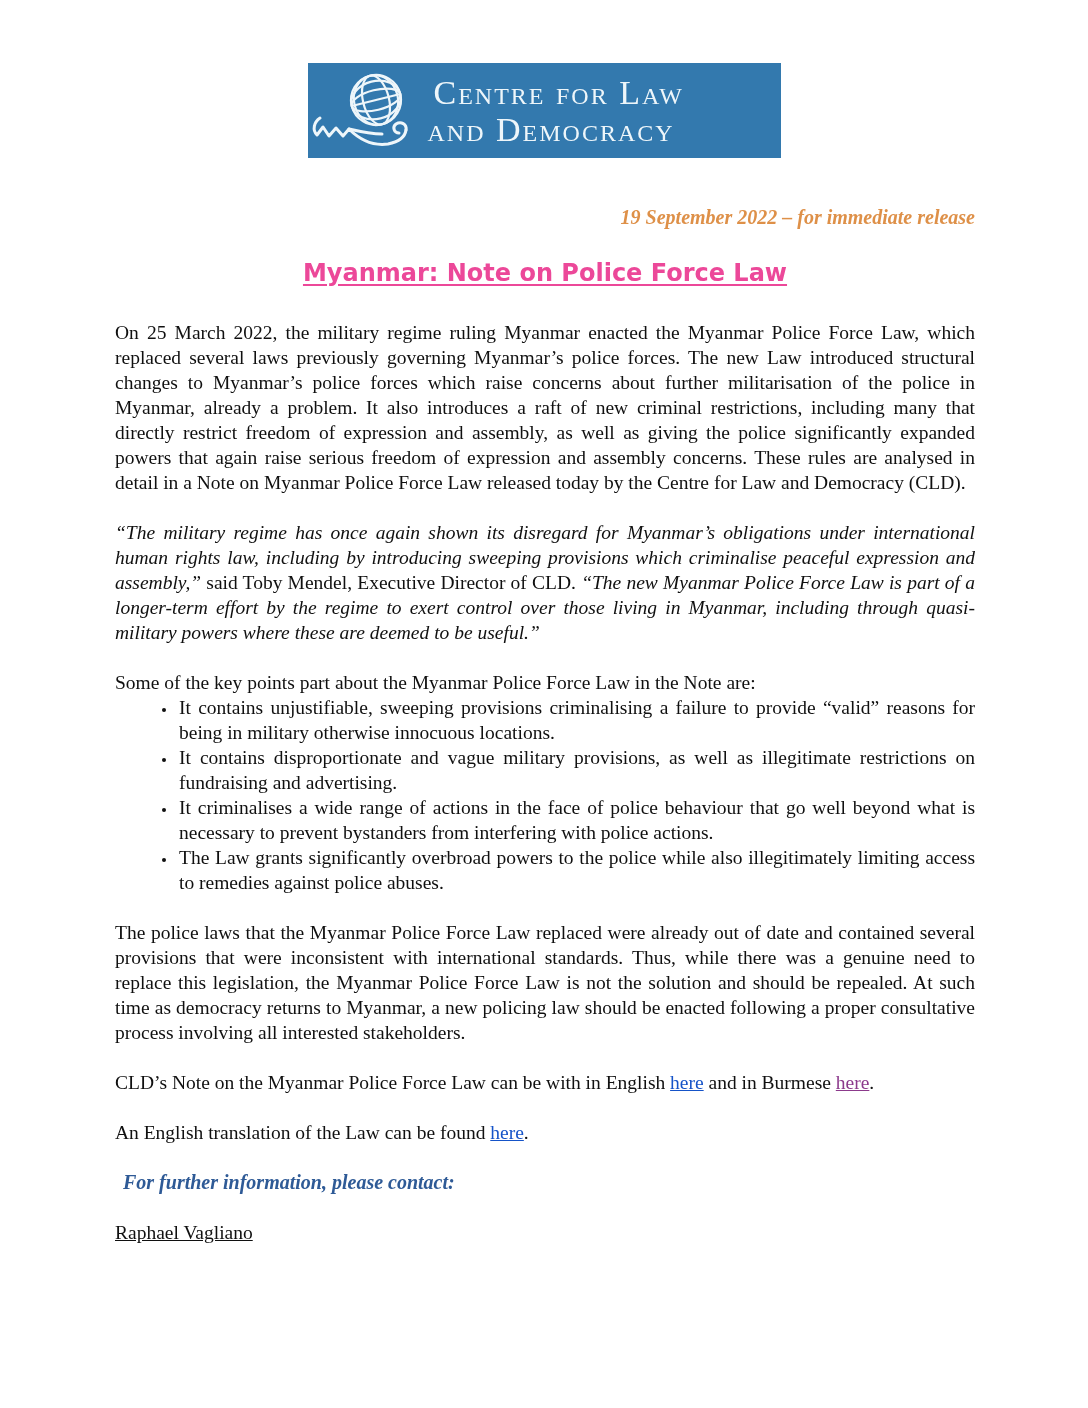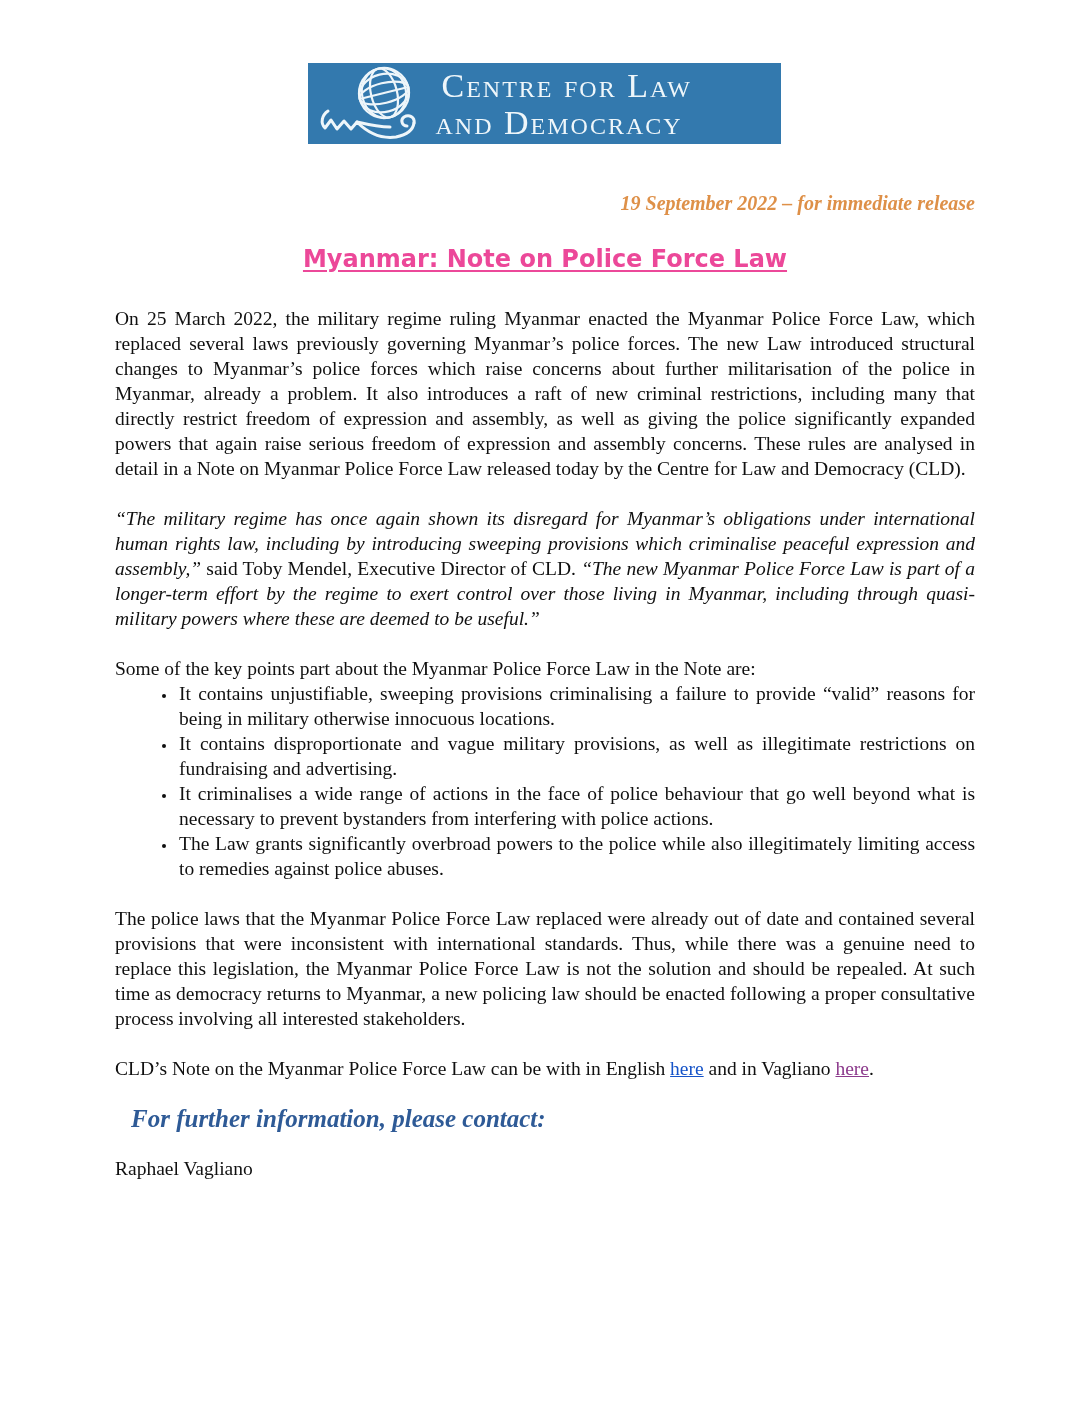--- a/index.html
+++ b/index.html
@@ -8,27 +8,27 @@
     height: 1408px;
     background: #ffffff;
     font-family: "Liberation Serif", serif;
     color: #101010;
     overflow: hidden;
   }
 
   
   .banner {
     width: 473px;
-    height: 81px;
+    height: 95px;
     margin: 63px auto 0 auto;
     background: #3379AE;
     display: flex;
     align-items: center;
     box-sizing: border-box;
-    padding-left: 10px;
+    padding-left: 2px;
   }
   .banner-icon { flex: none; margin-top: 4px; }
   .banner-text {
     color: #eef6fa;
     font-family: "Liberation Serif", serif;
     font-variant: small-caps;
     font-size: 34px;
     line-height: 37px;
     letter-spacing: 2px;
     margin-left: 4px;
@@ -81,31 +81,32 @@
     line-height: 25px;
     text-align: justify;
     padding-left: 2px;
   }
   ul.key-points li::marker { font-size: 15px; }
 
   a.doc-link { color: #1553C8; text-decoration: underline; cursor: pointer; }
   a.doc-link.visited { color: #8C3A8C; }
 
   .contact-heading {
-    margin: 25px 0 0 16px;
+    margin: 25px 0 0 8px;
     color: #2E5A96;
     font-weight: bold;
     font-style: italic;
-    font-size: 25px;
+    font-size: 20px;
     line-height: 25px;
   }
   .contact-name {
     margin: 25px 0 0 0;
     font-size: 19.5px;
     line-height: 25px;
+    text-decoration: underline;
   }
 </style>
 </head>
 <body>
 
 <div class="banner">
   <span class="banner-icon">
     <svg width="120" height="86" viewBox="0 0 120 86" fill="none" xmlns="http://www.w3.org/2000/svg">
       <g stroke="#eef6fa" stroke-width="2.2" fill="none" transform="rotate(-14 66 32)">
         <circle cx="66" cy="32" r="25"></circle>
@@ -144,20 +145,21 @@
 
   <ul class="key-points">
     <li>It contains unjustifiable, sweeping provisions criminalising a failure to provide “valid” reasons for being in military otherwise innocuous locations.</li>
     <li>It contains disproportionate and vague military provisions, as well as illegitimate restrictions on fundraising and advertising.</li>
     <li>It criminalises a wide range of actions in the face of police behaviour that go well beyond what is necessary to prevent bystanders from interfering with police actions.</li>
     <li>The Law grants significantly overbroad powers to the police while also illegitimately limiting access to remedies against police abuses.</li>
   </ul>
 
   <p class="body">The police laws that the Myanmar Police Force Law replaced were already out of date and contained several provisions that were inconsistent with international standards. Thus, while there was a genuine need to replace this legislation, the Myanmar Police Force Law is not the solution and should be repealed. At such time as democracy returns to Myanmar, a new policing law should be enacted following a proper consultative process involving all interested stakeholders.</p>
 
-  <p class="body"><span>CLD’s Note on the Myanmar Police Force Law can be with in English </span><a class="doc-link">here</a><span> and in Vagliano </span><a class="doc-link visited">here</a><span>.</span></p>
+  <p class="body"><span>CLD’s Note on the Myanmar Police Force Law can be with in English </span><a class="doc-link">here</a><span> and in Burmese </span><a class="doc-link visited">here</a><span>.</span></p>
 
+  <p class="body"><span>An English translation of the Law can be found </span><a class="doc-link">here</a><span>.</span></p>
 
   <p class="contact-heading">For further information, please contact:</p>
 
   <p class="contact-name">Raphael Vagliano</p>
 
 </div>
 
 </body></html>

